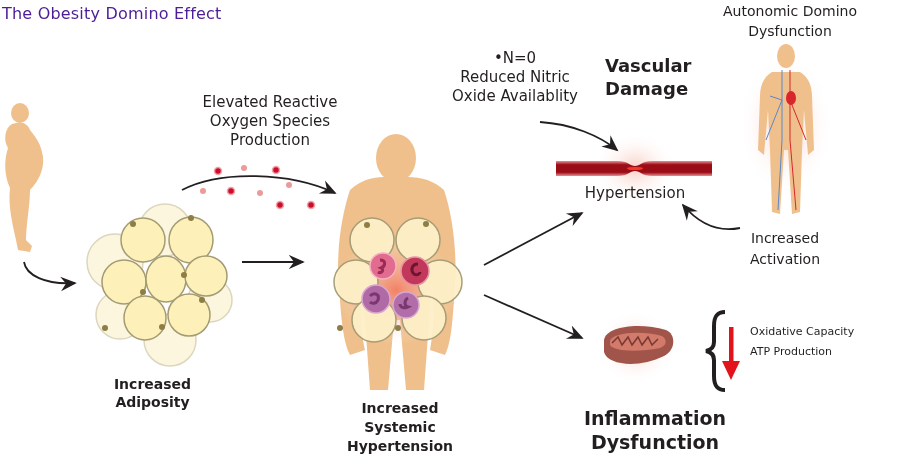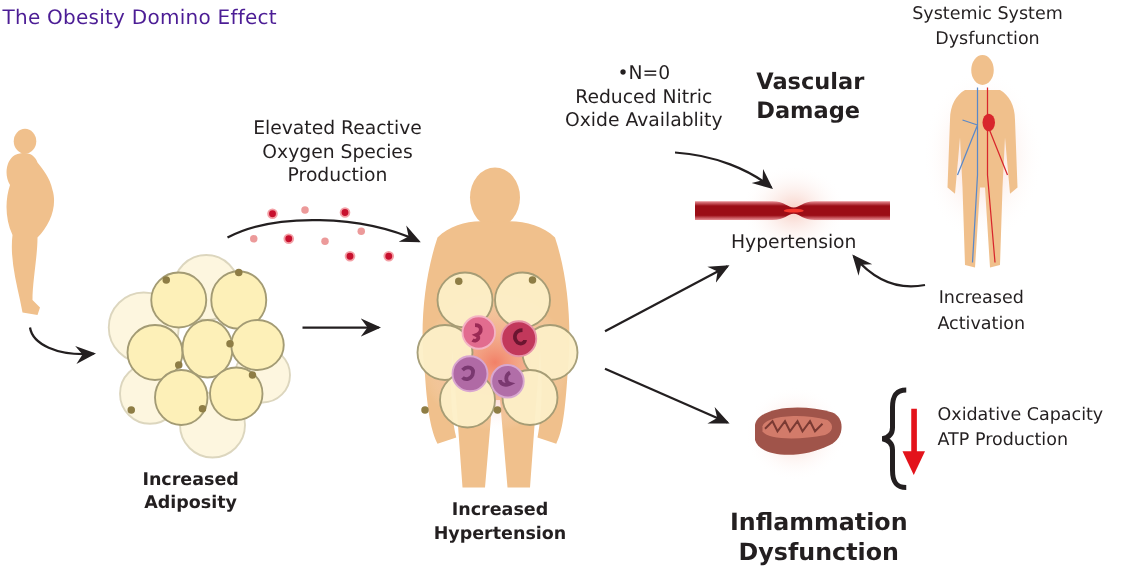--- a/index.html
+++ b/index.html
@@ -4,21 +4,21 @@
 <style>
   html, body { margin: 0; padding: 0; background: #ffffff; }
   body { width: 900px; height: 462px; position: relative; overflow: hidden; font-family: "DejaVu Sans", sans-serif; color: #231f20; }
   .abs { position: absolute; }
   .title { left: 2px; top: 4px; font-size: 16px; font-weight: normal; letter-spacing: 0.2px; color: #4c1d95; }
   .lbl { text-align: center; font-size: 15px; line-height: 19px; color: #231f20; }
   .bold { font-weight: bold; }
   .big { font-size: 20px; line-height: 24px; font-weight: bold; }
   .mid { font-size: 16px; line-height: 20px; font-weight: bold; }
   svg.layer { position: absolute; left: 0; top: 0; }
-  .list { font-size: 14px; line-height: 18px; }
+  .list { font-size: 11px; line-height: 18px; }
 </style>
 </head>
 <body>
 
 <div class="abs title">The Obesity Domino Effect</div>
 
 <svg class="layer" width="900" height="462" viewBox="0 0 900 462">
   <defs>
     <marker id="ah" markerWidth="10" markerHeight="10" refX="8" refY="5" orient="auto">
       <path d="M0,1 L9,5 L0,9 L3,5 Z" fill="#231f20"></path>
@@ -168,38 +168,39 @@
   <div>Reduced Nitric</div>
   <div>Oxide Availablity</div>
 </div>
 
 <div class="abs mid" style="left:605px; top:54px; width:100px; line-height:23px; font-size:18px;">
   <div>Vascular</div>
   <div>Damage</div>
 </div>
 
 <div class="abs lbl" style="left:710px; top:1px; width:160px; font-size:14px; line-height:20px;">
-  <div>Systemic System</div>
+  <div>Autonomic Domino</div>
   <div>Dysfunction</div>
 </div>
 
 <div class="abs lbl" style="left:570px; top:184px; width:130px;">Hypertension</div>
 
 <div class="abs lbl" style="left:720px; top:228px; width:130px; font-size:14px; line-height:21px;">
   <div>Increased</div>
   <div>Activation</div>
 </div>
 
 <div class="abs lbl bold" style="left:95px; top:375px; width:115px; font-size:14px; line-height:18px;">
   <div>Increased</div>
   <div>Adiposity</div>
 </div>
 
 <div class="abs lbl bold" style="left:340px; top:399px; width:120px; font-size:14px; line-height:19px;">
   <div>Increased</div>
+  <div>Systemic</div>
   <div>Hypertension</div>
 </div>
 
 <div class="abs lbl big" style="left:580px; top:406px; width:150px; font-size:19px; line-height:24px;">
   <div>Inflammation</div>
   <div>Dysfunction</div>
 </div>
 
 <div class="abs list" style="left:750px; top:322px; width:150px; line-height:20px;">
   <div>Oxidative Capacity</div>

